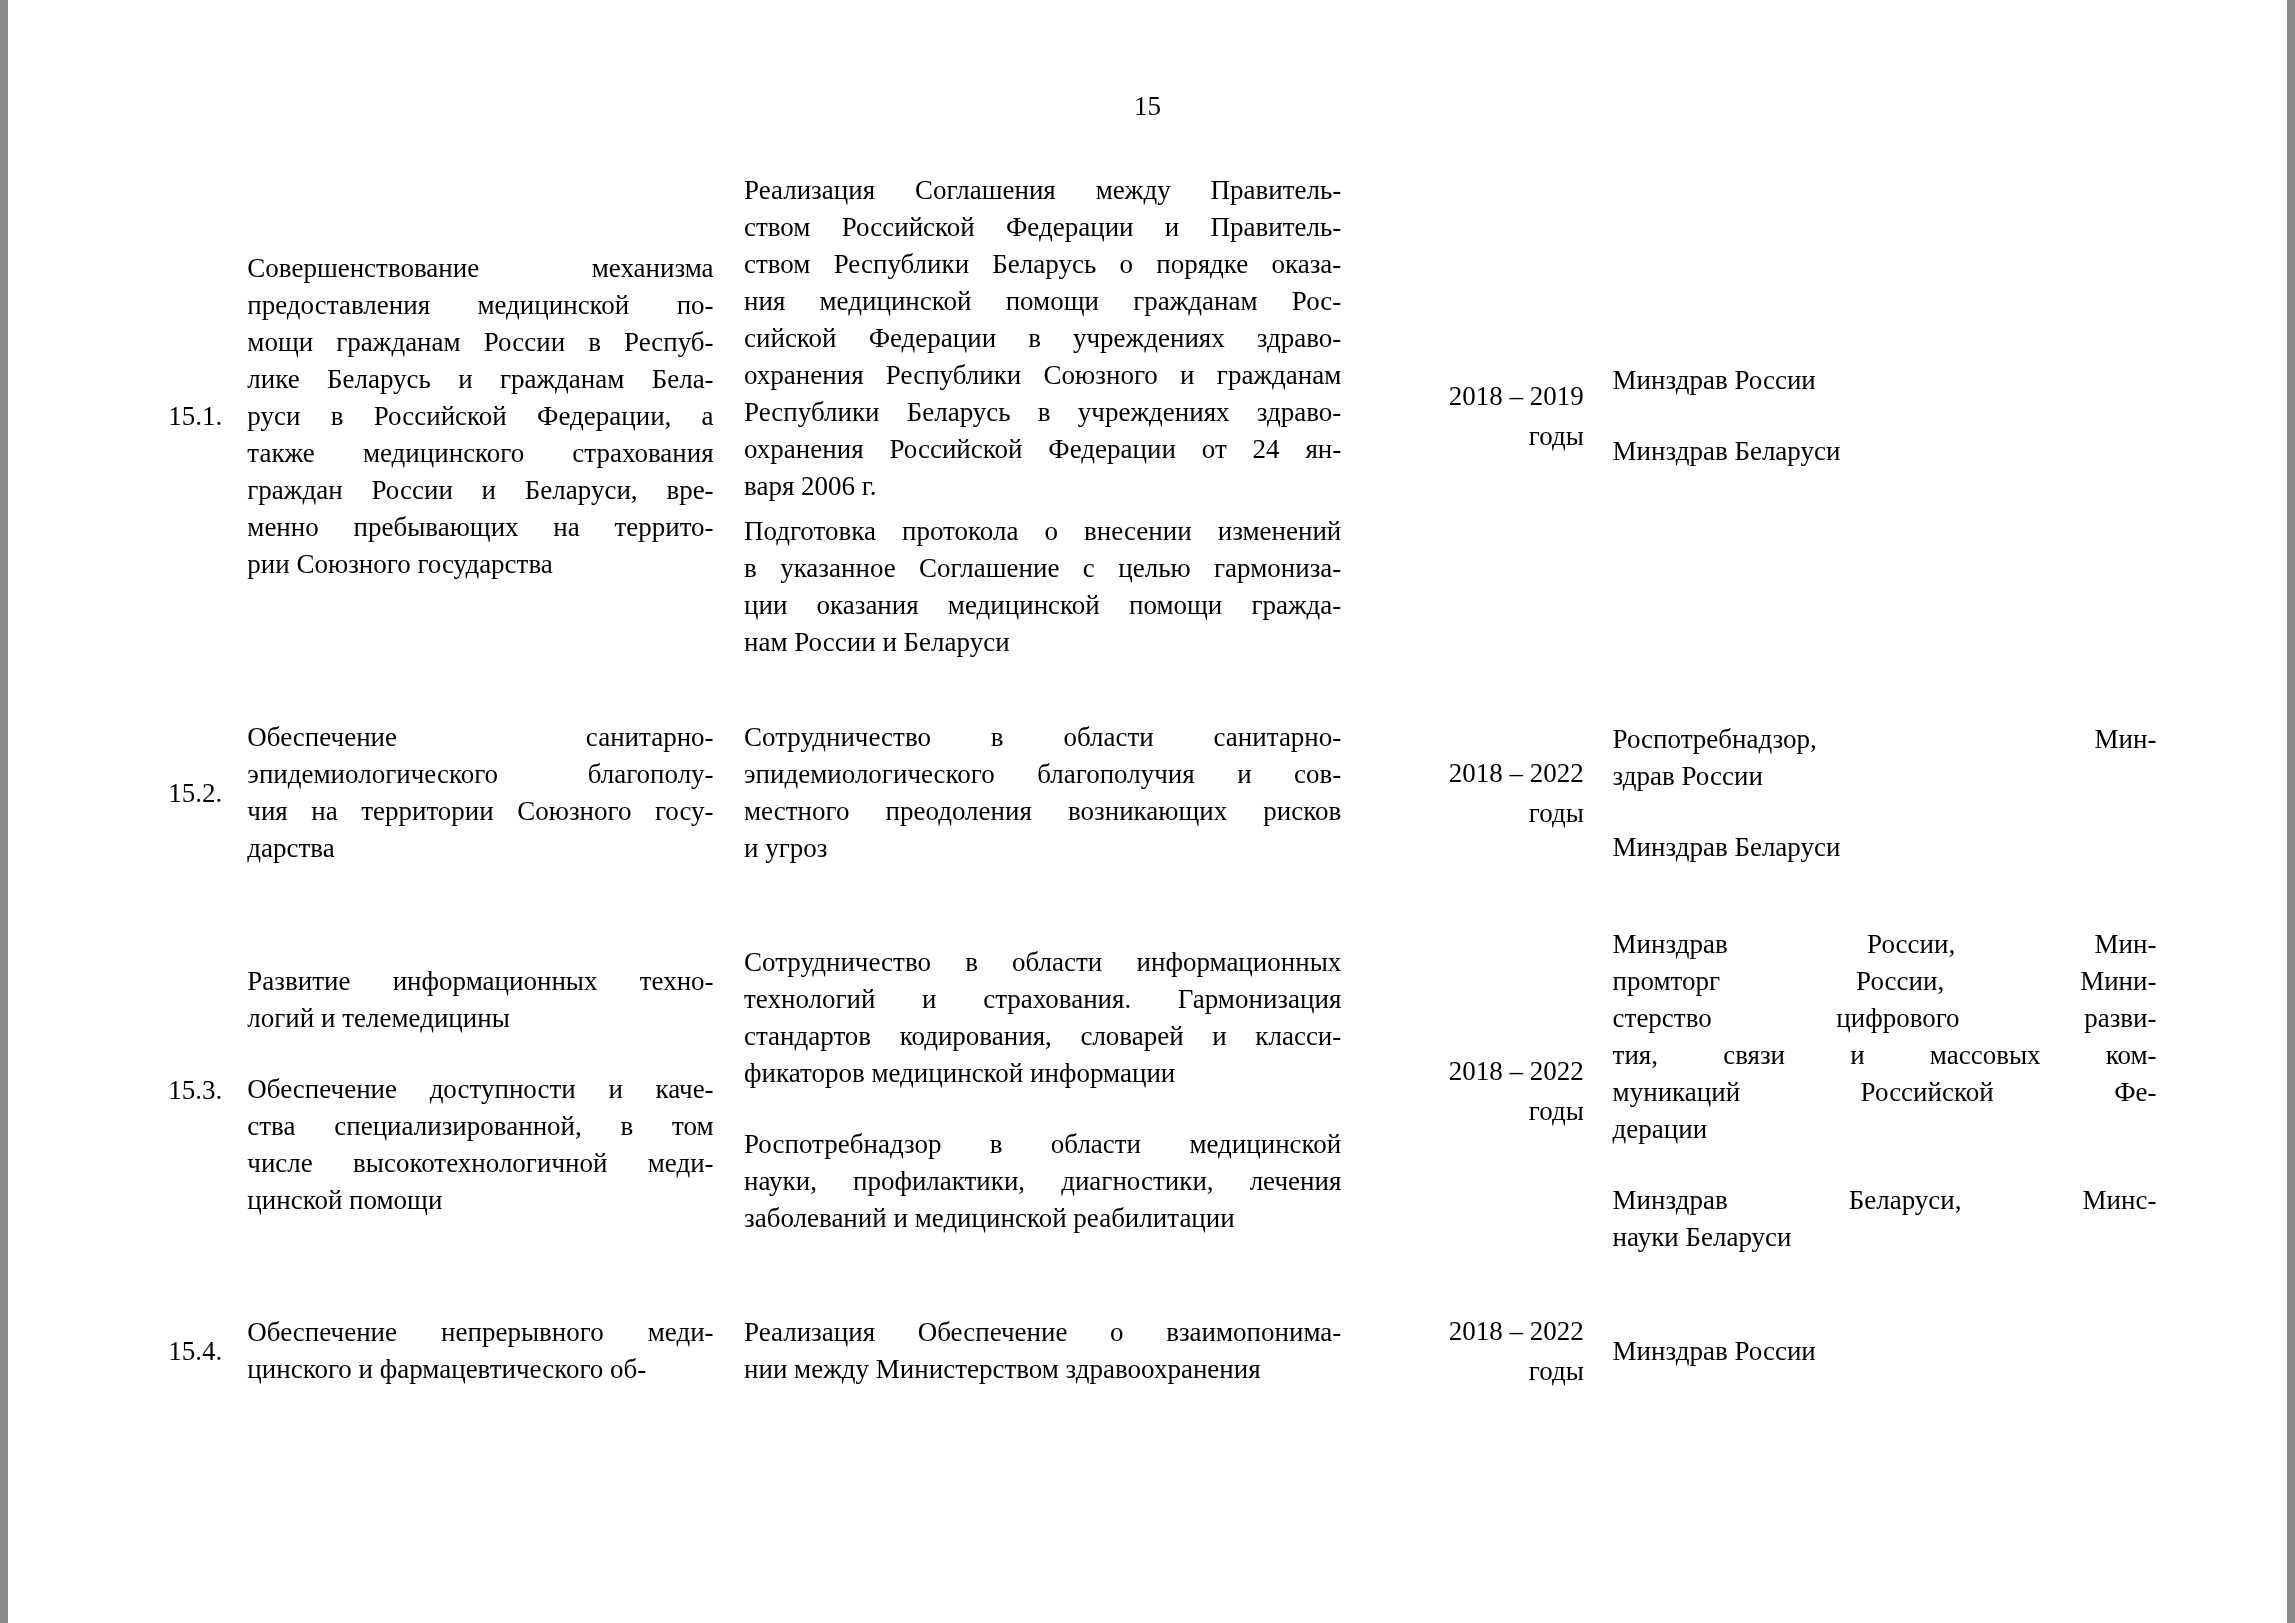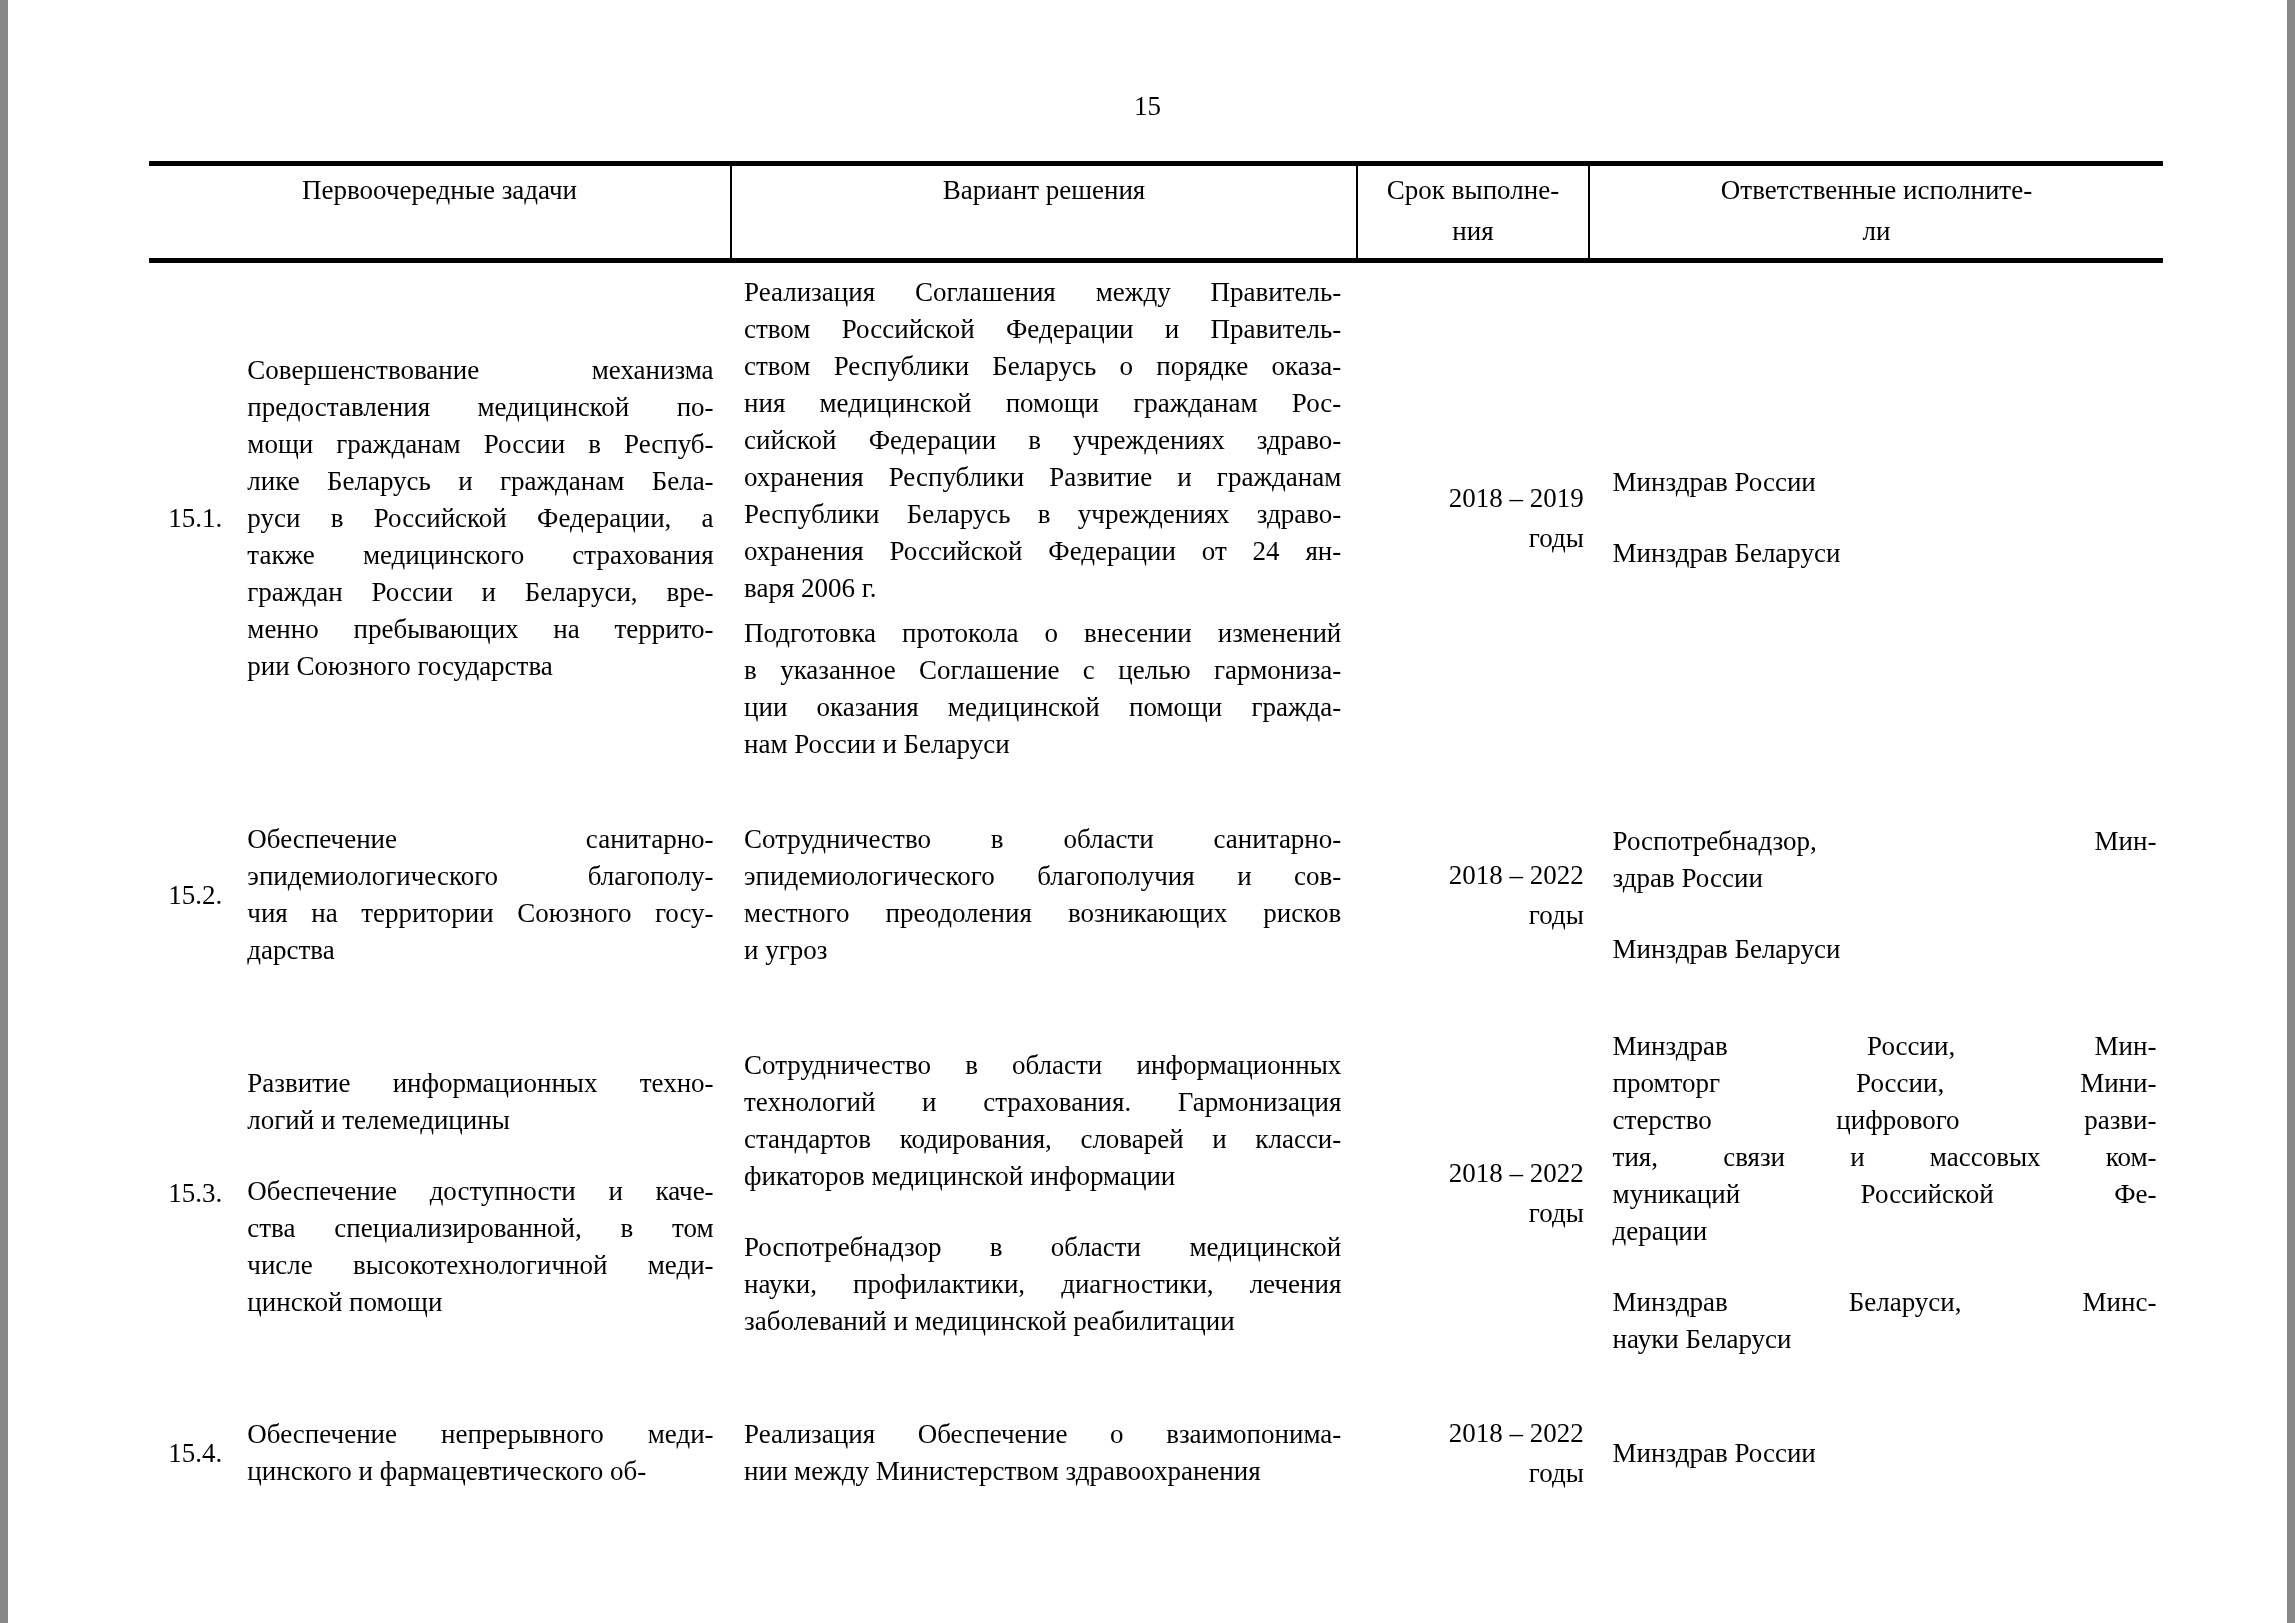--- a/index.html
+++ b/index.html
@@ -89,28 +89,20 @@
   <table class="doc-table">
     <colgroup>
       <col style="width:582px">
       <col style="width:626px">
       <col style="width:232px">
       <col style="width:574px">
     </colgroup>
 
     <tbody>
 
-    <tr class="header-row">
-      <td>Первоочередные задачи</td>
-      <td>Вариант решения</td>
-      <td>Срок выполне-
-ния</td>
-      <td>Ответственные исполните-
-ли</td>
-    </tr>
 
     <tr class="body-row row-1">
       <td class="tasks-cell">
         <div class="tasks-flex">
           <div class="row-number">15.1.</div>
           <div class="task-text">
                 <div class="para">
                   <div class="line">Совершенствование механизма</div>
                   <div class="line">предоставления медицинской по-</div>
                   <div class="line">мощи гражданам России в Респуб-</div>
@@ -125,21 +117,21 @@
         </div>
       </td>
       <td class="solution-cell tight">
         <div>
               <div class="para">
                 <div class="line">Реализация Соглашения между Правитель-</div>
                 <div class="line">ством Российской Федерации и Правитель-</div>
                 <div class="line">ством Республики Беларусь о порядке оказа-</div>
                 <div class="line">ния медицинской помощи гражданам Рос-</div>
                 <div class="line">сийской Федерации в учреждениях здраво-</div>
-                <div class="line">охранения Республики Развитие и гражданам</div>
+                <div class="line">охранения Республики Союзного и гражданам</div>
                 <div class="line">Республики Беларусь в учреждениях здраво-</div>
                 <div class="line">охранения Российской Федерации от 24 ян-</div>
                 <div class="line last">варя 2006 г.</div>
               </div>
               <div class="para">
                 <div class="line">Подготовка протокола о внесении изменений</div>
                 <div class="line">в указанное Соглашение с целью гармониза-</div>
                 <div class="line">ции оказания медицинской помощи гражда-</div>
                 <div class="line last">нам России и Беларуси</div>
               </div>

